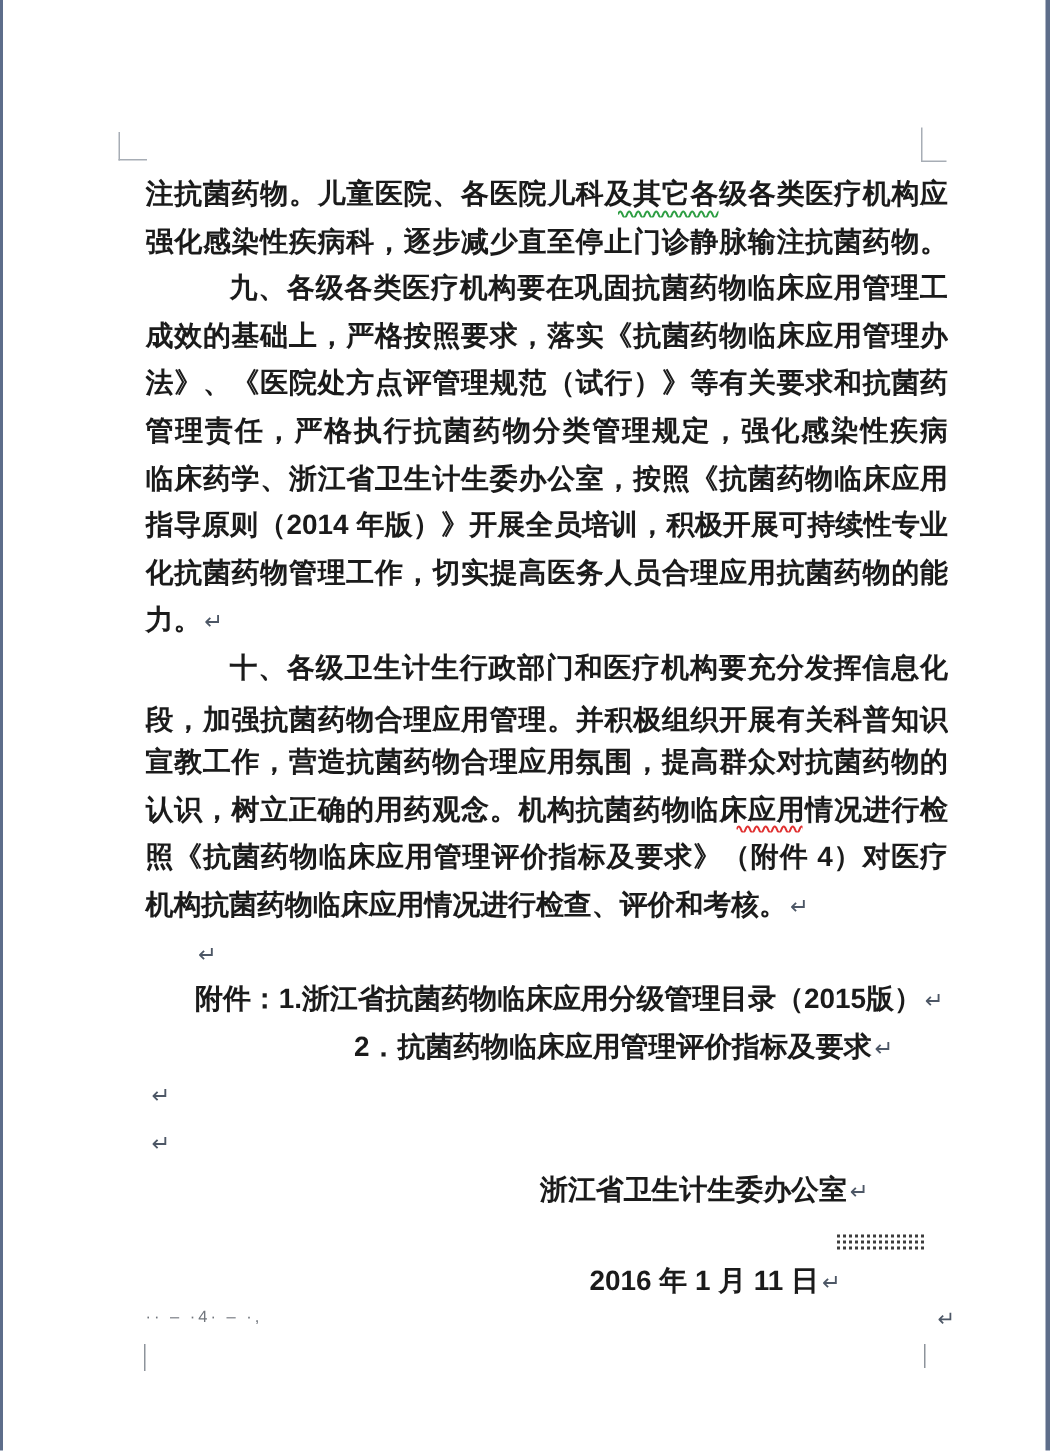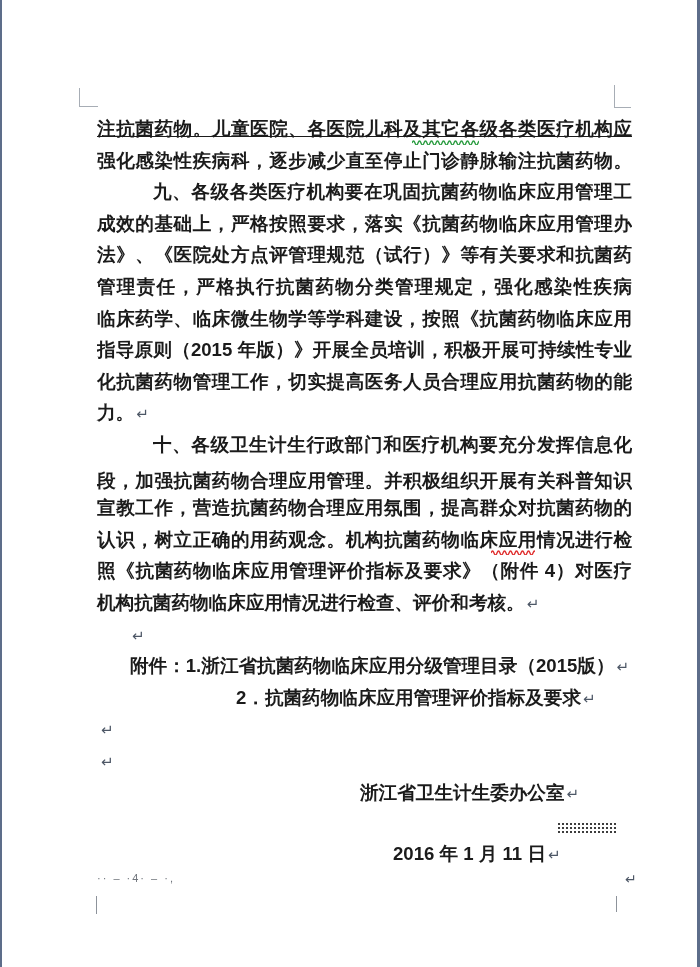--- a/index.html
+++ b/index.html
@@ -54,28 +54,28 @@
 <body>
 
 <div class="page">
 
   <div class="cropmark tl"></div>
   <div class="cropmark tr"></div>
   <div class="cropmark bl"></div>
   <div class="cropmark br"></div>
 
   <div id="lines">
-      <div class="line justify" style="left: 95px; top: 116px; width: 535px; text-decoration: underline;"><span>注抗菌药物。儿童医院、各医院儿科及其它各级各类医疗机构应</span></div>
+      <div class="line justify" style="left: 95px; top: 116px; width: 535px;"><span>注抗菌药物。儿童医院、各医院儿科及其它各级各类医疗机构应</span></div>
       <div class="line justify" style="left: 95px; top: 147.6px; width: 535px;"><span>强化感染性疾病科，逐步减少直至停止门诊静脉输注抗菌药物。</span></div>
       <div class="line justify" style="left: 151px; top: 179.2px; width: 479px;"><span>九、各级各类医疗机构要在巩固抗菌药物临床应用管理工作</span></div>
       <div class="line justify" style="left: 95px; top: 210.8px; width: 535px;"><span>成效的基础上，严格按照要求，落实《抗菌药物临床应用管理办</span></div>
       <div class="line justify" style="left: 95px; top: 242.4px; width: 535px;"><span>法》、《医院处方点评管理规范（试行）》等有关要求和抗菌药物</span></div>
       <div class="line justify" style="left: 95px; top: 274px; width: 535px;"><span>管理责任，严格执行抗菌药物分类管理规定，强化感染性疾病科、</span></div>
-      <div class="line justify" style="left: 95px; top: 305.6px; width: 535px;"><span>临床药学、临床微生物学等学科建设，按照《抗菌药物临床应用</span></div>
-      <div class="line justify" style="left: 95px; top: 337.2px; width: 535px;"><span>指导原则（2015 年版）》开展全员培训，积极开展可持续性专业</span></div>
+      <div class="line justify" style="left: 95px; top: 305.6px; width: 535px;"><span>临床药学、浙江省卫生计生委办公室，按照《抗菌药物临床应用</span></div>
+      <div class="line justify" style="left: 95px; top: 337.2px; width: 535px;"><span>指导原则（2014 年版）》开展全员培训，积极开展可持续性专业</span></div>
       <div class="line justify" style="left: 95px; top: 368.8px; width: 535px;"><span>化抗菌药物管理工作，切实提高医务人员合理应用抗菌药物的能</span></div>
       <div class="line" style="left: 95px; top: 400.4px;"><span>力。</span><span class="pilcrow">↵</span></div>
       <div class="line justify" style="left: 151px; top: 432px; width: 479px;"><span>十、各级卫生计生行政部门和医疗机构要充分发挥信息化手</span></div>
       <div class="line justify" style="left: 95px; top: 468px; width: 535px; font-family: Liberation Serif, serif;"><span>段，加强抗菌药物合理应用管理。并积极组织开展有关科普知识</span></div>
       <div class="line justify" style="left: 95px; top: 495.2px; width: 535px;"><span>宣教工作，营造抗菌药物合理应用氛围，提高群众对抗菌药物的</span></div>
       <div class="line justify" style="left: 95px; top: 526.8px; width: 535px;"><span>认识，树立正确的用药观念。机构抗菌药物临床应用情况进行检查</span></div>
       <div class="line justify" style="left: 95px; top: 558.4px; width: 535px;"><span>照《抗菌药物临床应用管理评价指标及要求》（附件 4）对医疗</span></div>
       <div class="line" style="left: 95px; top: 590px;"><span>机构抗菌药物临床应用情况进行检查、评价和考核。</span><span class="pilcrow">↵</span></div>
       <div class="line" style="left: 128px; top: 621.6px;"><span></span><span class="pilcrow">↵</span></div>
       <div class="line" style="left: 128px; top: 653.2px;"><span>附件：1.浙江省抗菌药物临床应用分级管理目录（2015版）</span><span class="pilcrow">↵</span></div>

